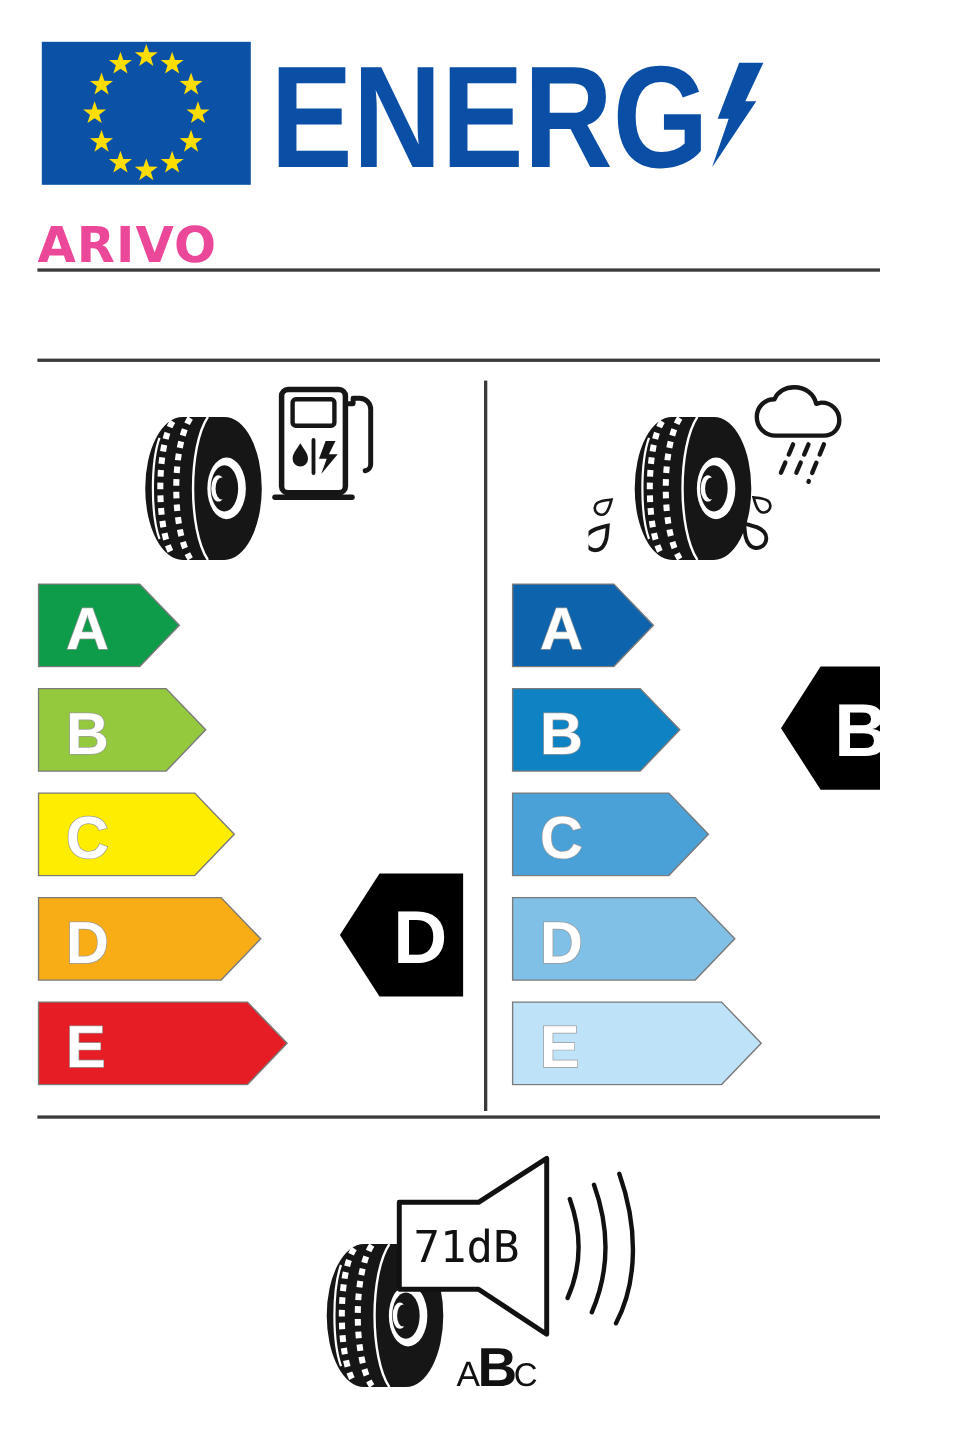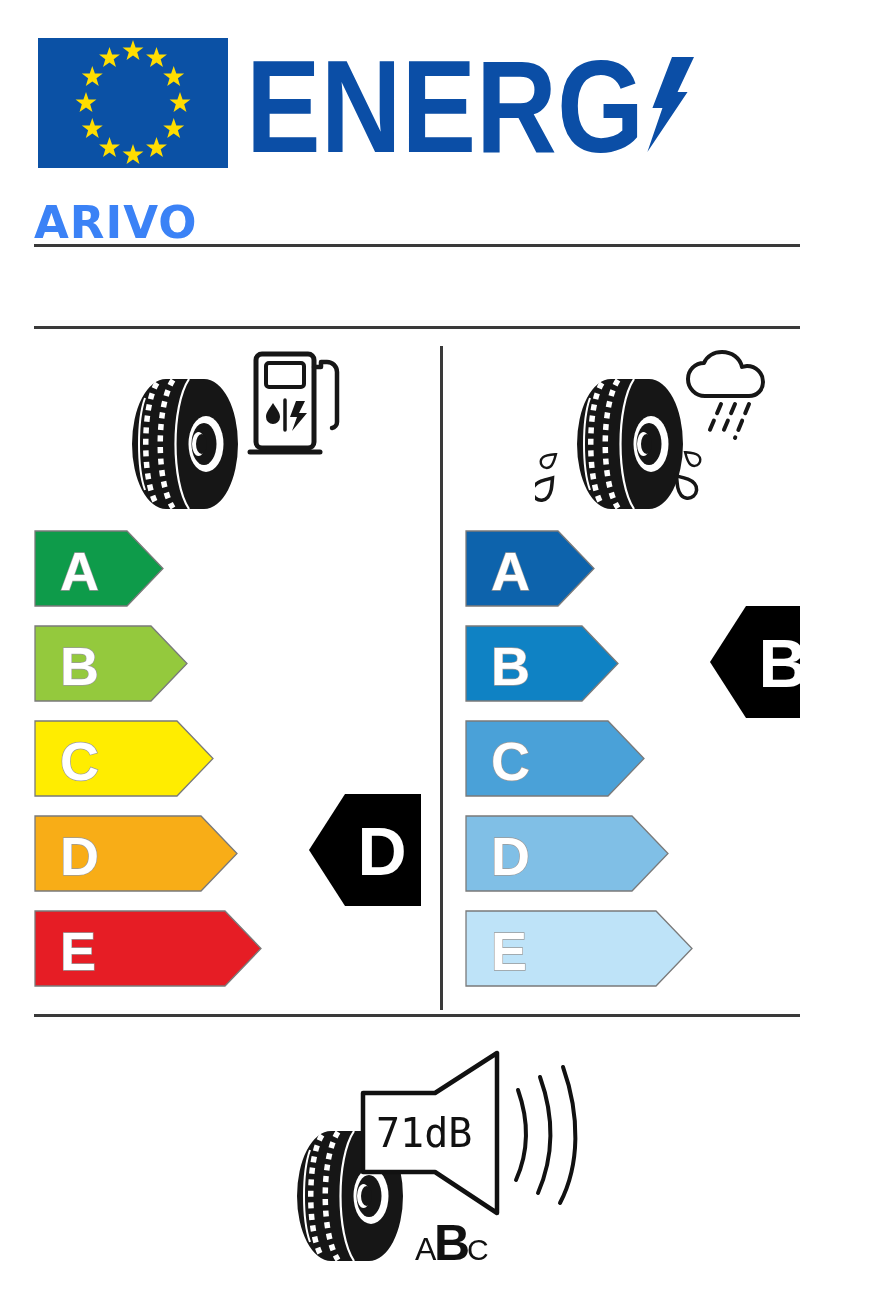--- a/index.html
+++ b/index.html
@@ -2,21 +2,21 @@
 <html><head>
 <meta charset="utf-8">
 <style>
   html,body{margin:0;padding:0;background:#fff;}
   #label{position:relative;width:800px;height:1299px;background:#fff;overflow:hidden;
          font-family:"Liberation Sans",sans-serif;}
   .abs{position:absolute;}
   .hline{position:absolute;left:34px;width:818px;height:3px;background:#3a3a3a;}
   .vline{position:absolute;left:440px;top:346px;width:3px;height:664px;background:#3a3a3a;}
   .brand{position:absolute;left:34px;top:196px;font-family:"DejaVu Sans",sans-serif;
-         font-weight:bold;font-size:45px;letter-spacing:1px;color:#3b82f6;}
+         font-weight:bold;font-size:45px;letter-spacing:1px;color:#ec4899;}
   .arrow-letter{font-family:"Liberation Sans",sans-serif;font-weight:bold;font-size:54px;
                 fill:#fff;stroke:#9a9a9a;stroke-width:1.3;paint-order:stroke;}
   .rating-letter{font-family:"Liberation Sans",sans-serif;font-weight:bold;font-size:68px;fill:#fff;}
   .db-text{font-family:"DejaVu Sans Mono",monospace;font-size:40px;fill:#111;}
   .noise-class{font-family:"Liberation Sans",sans-serif;fill:#111;}
   svg{display:block;}
 </style>
 </head>
 <body>
 

